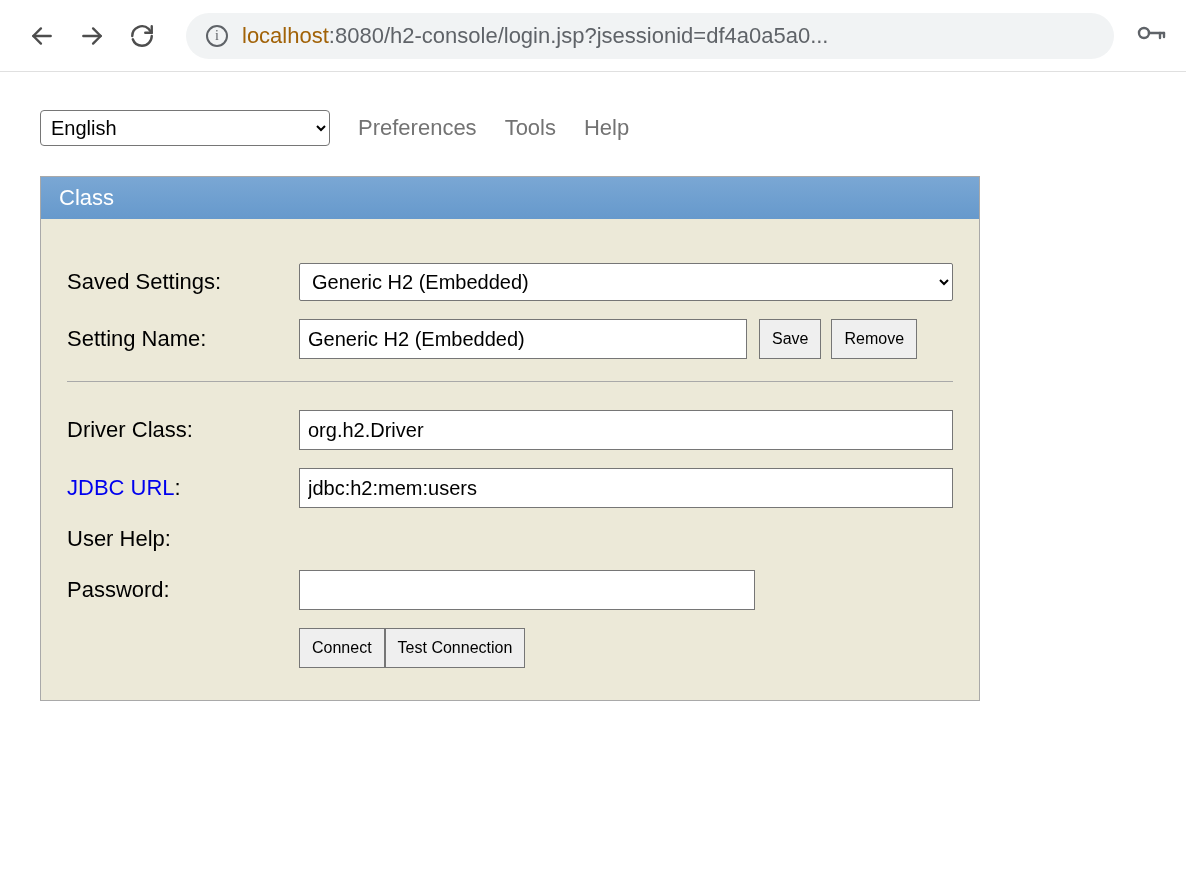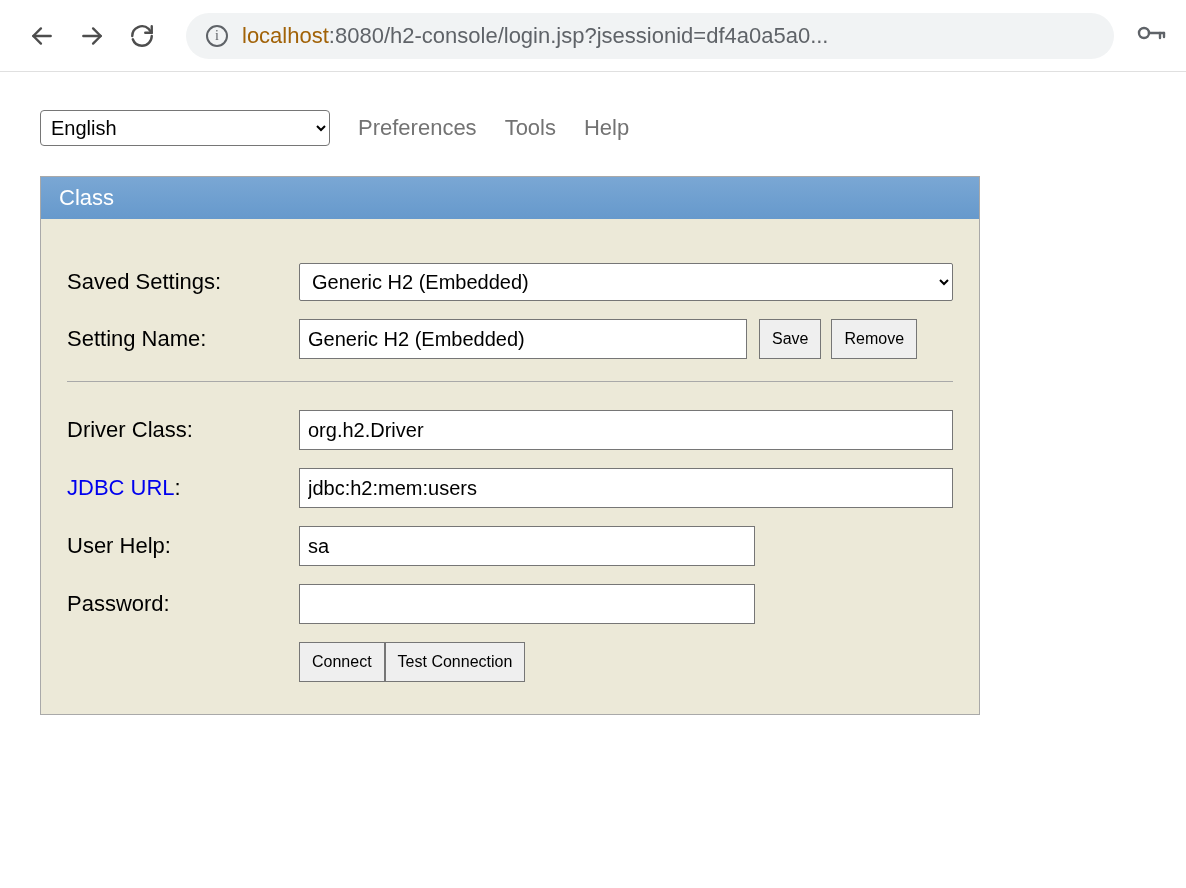--- a/index.html
+++ b/index.html
@@ -256,21 +256,20 @@
 
       <div class="form-row">
         <div class="form-label">
           <a class="link">JDBC URL</a><span>:</span>
         </div>
         <input type="text" class="text-input wide-input" value="jdbc:h2:mem:users" style="">
       </div>
 
       <div class="form-row">
         <div class="form-label">User Help:</div>
-        <input type="text" class="text-input mid-input" value="sa" style="">
       </div>
 
       <div class="form-row">
         <div class="form-label">Password:</div>
         <input type="password" class="text-input mid-input" value="" style="">
       </div>
 
       <div class="action-row">
         <button class="btn">Connect</button>
         <button class="btn">Test Connection</button>

